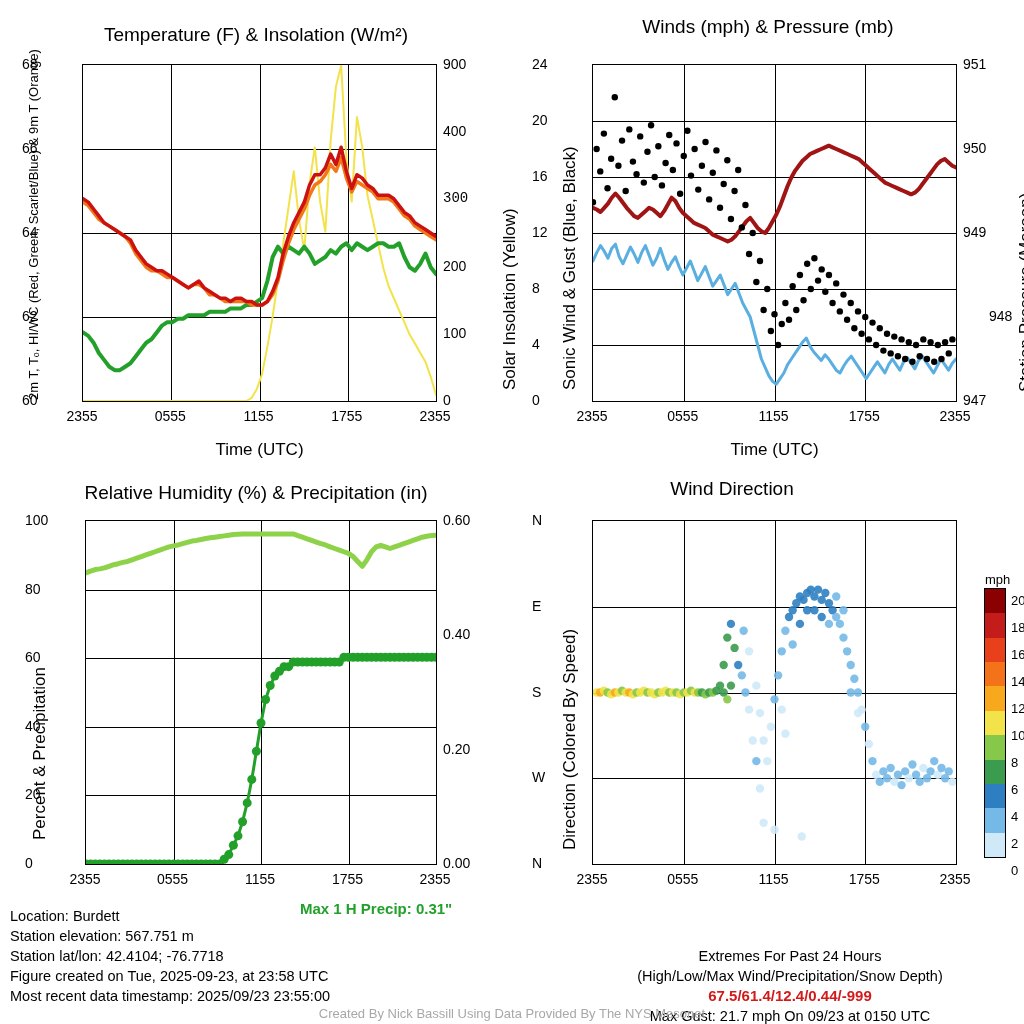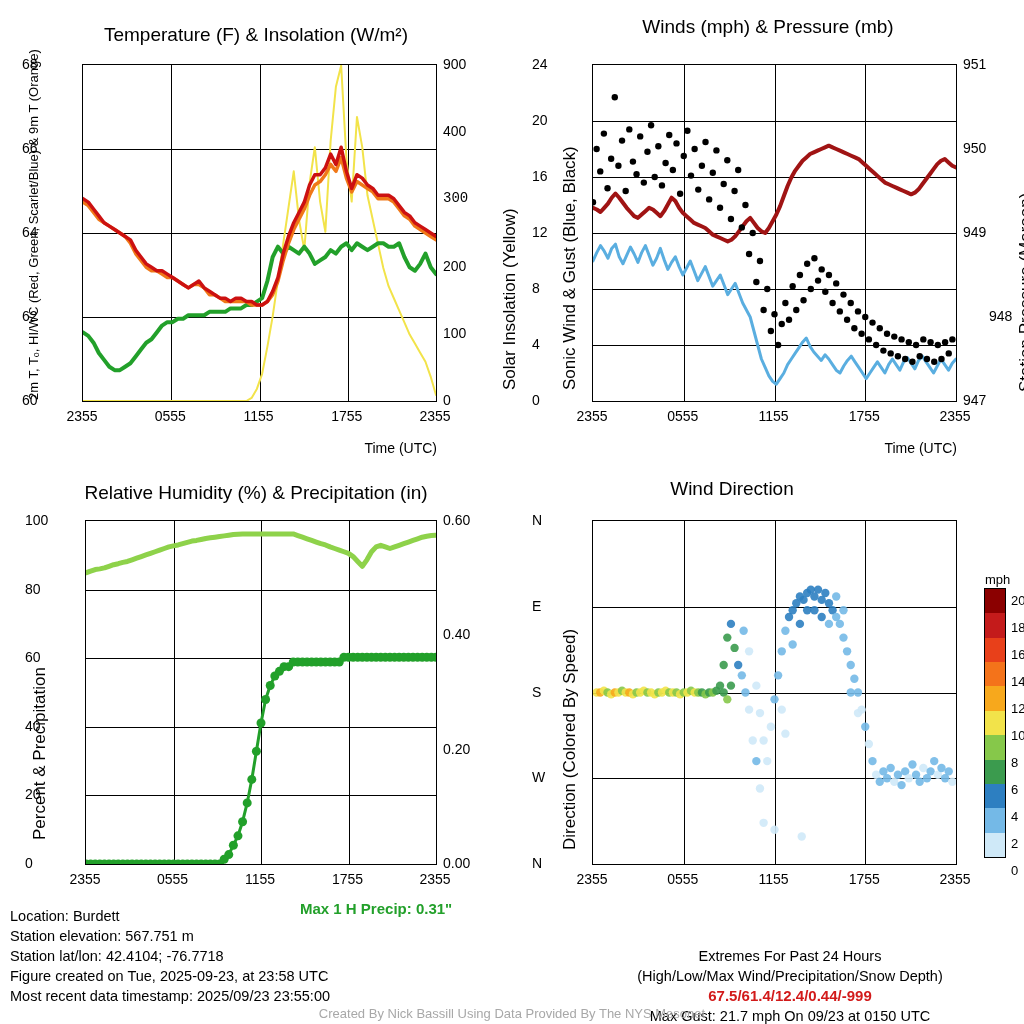--- a/index.html
+++ b/index.html
@@ -11,22 +11,22 @@
     position:relative;
     overflow:hidden;
   }
   .panel{position:absolute;padding-left:36px;}
   .title{
     font-size:19px;
     text-align:center;
     font-weight:400;
   }
   .axis-label{
-    font-size:14px;
-    text-align:right;
+    font-size:17px;
+    text-align:center;
   }
   .vlabel{
     position:absolute;
     transform-origin:0 0;
     white-space:nowrap;
     font-size:13px;
   }
   .vlabel.big{font-size:17px;}
   .plotbox{
     position:absolute;

